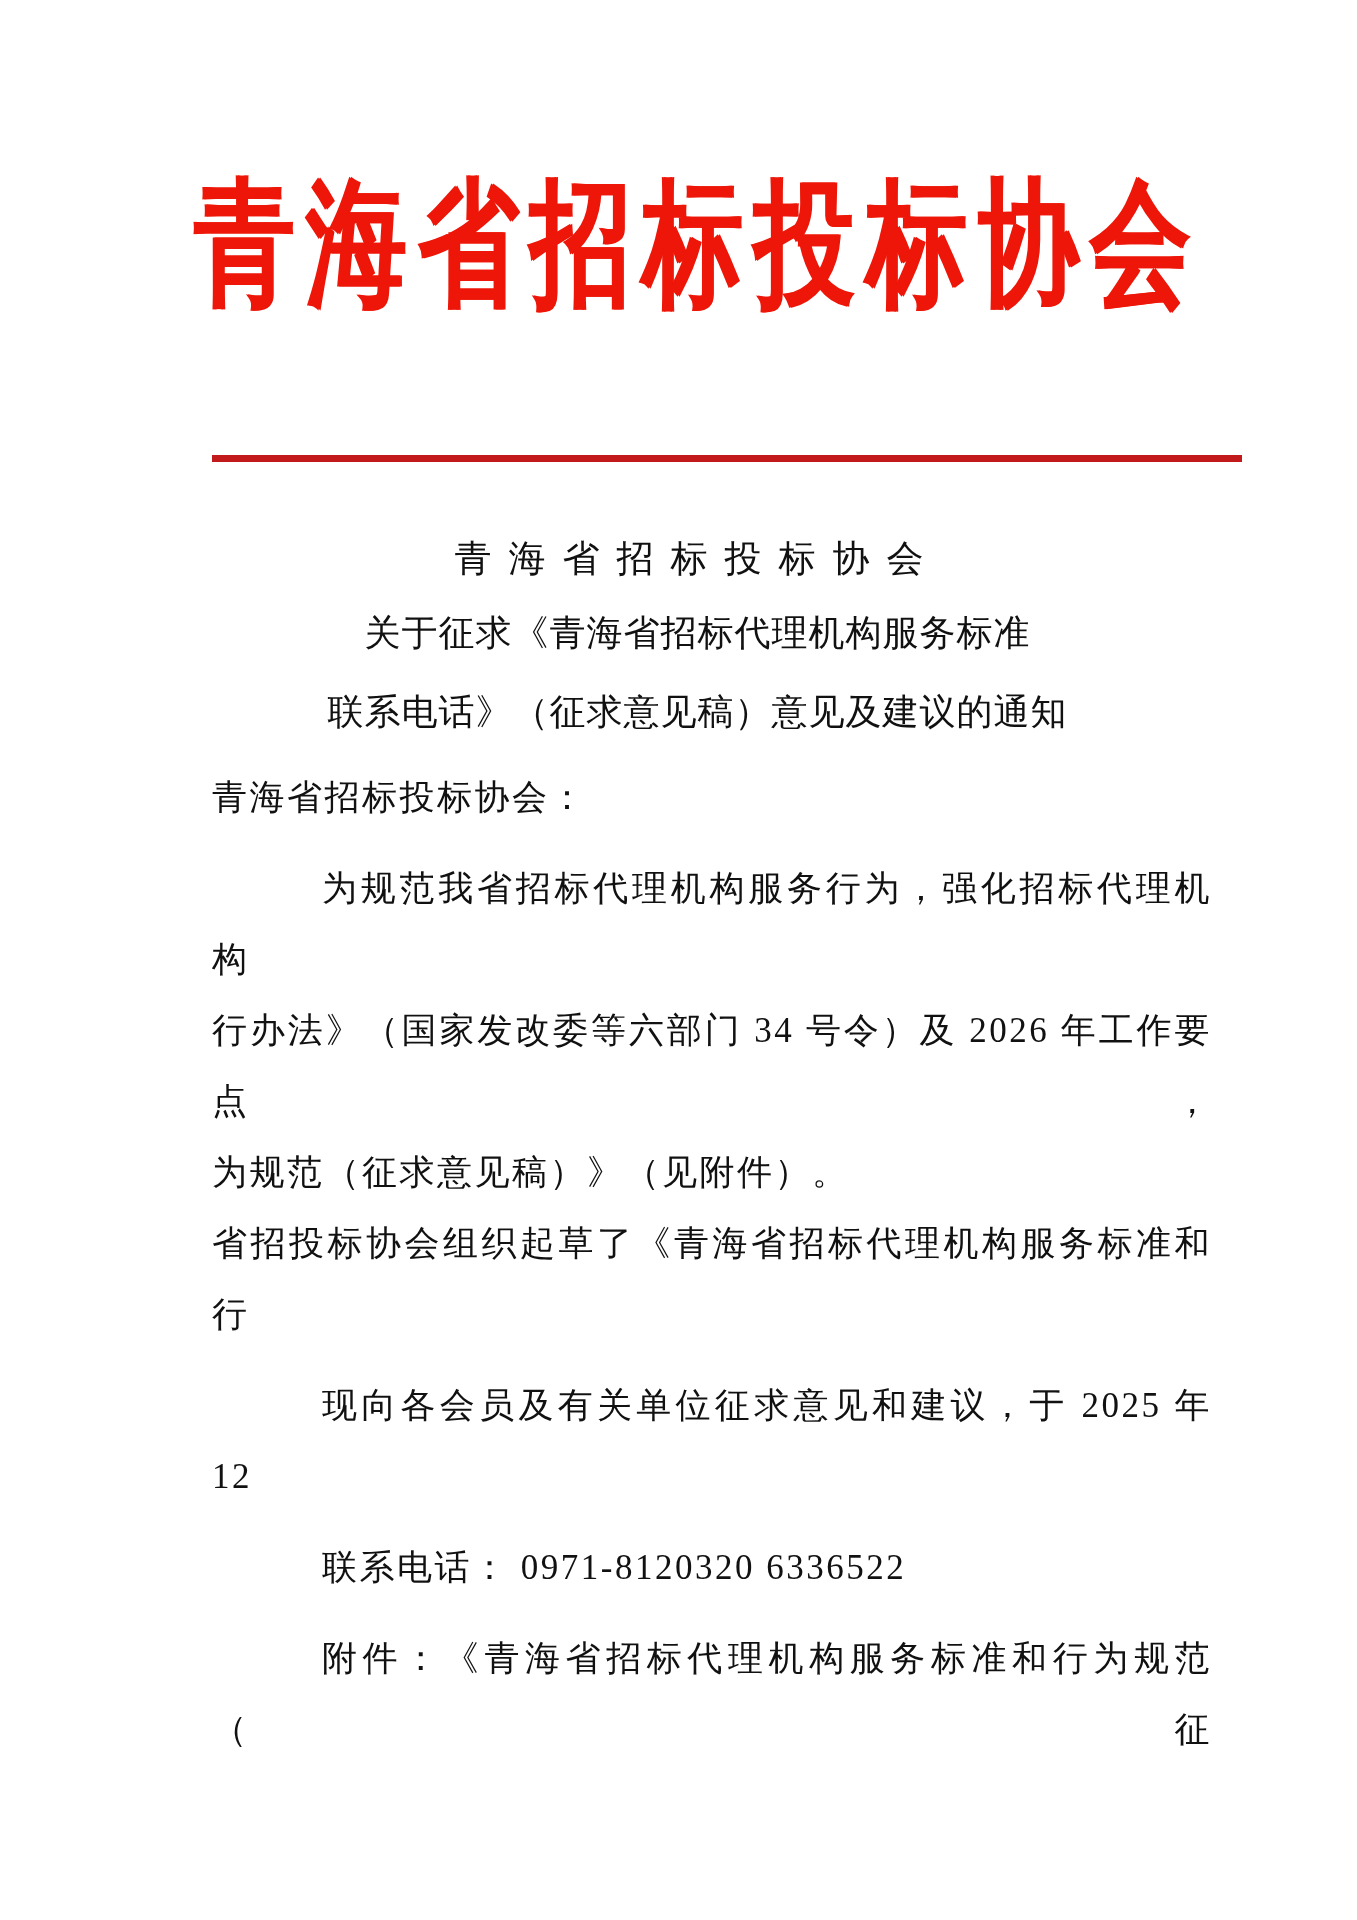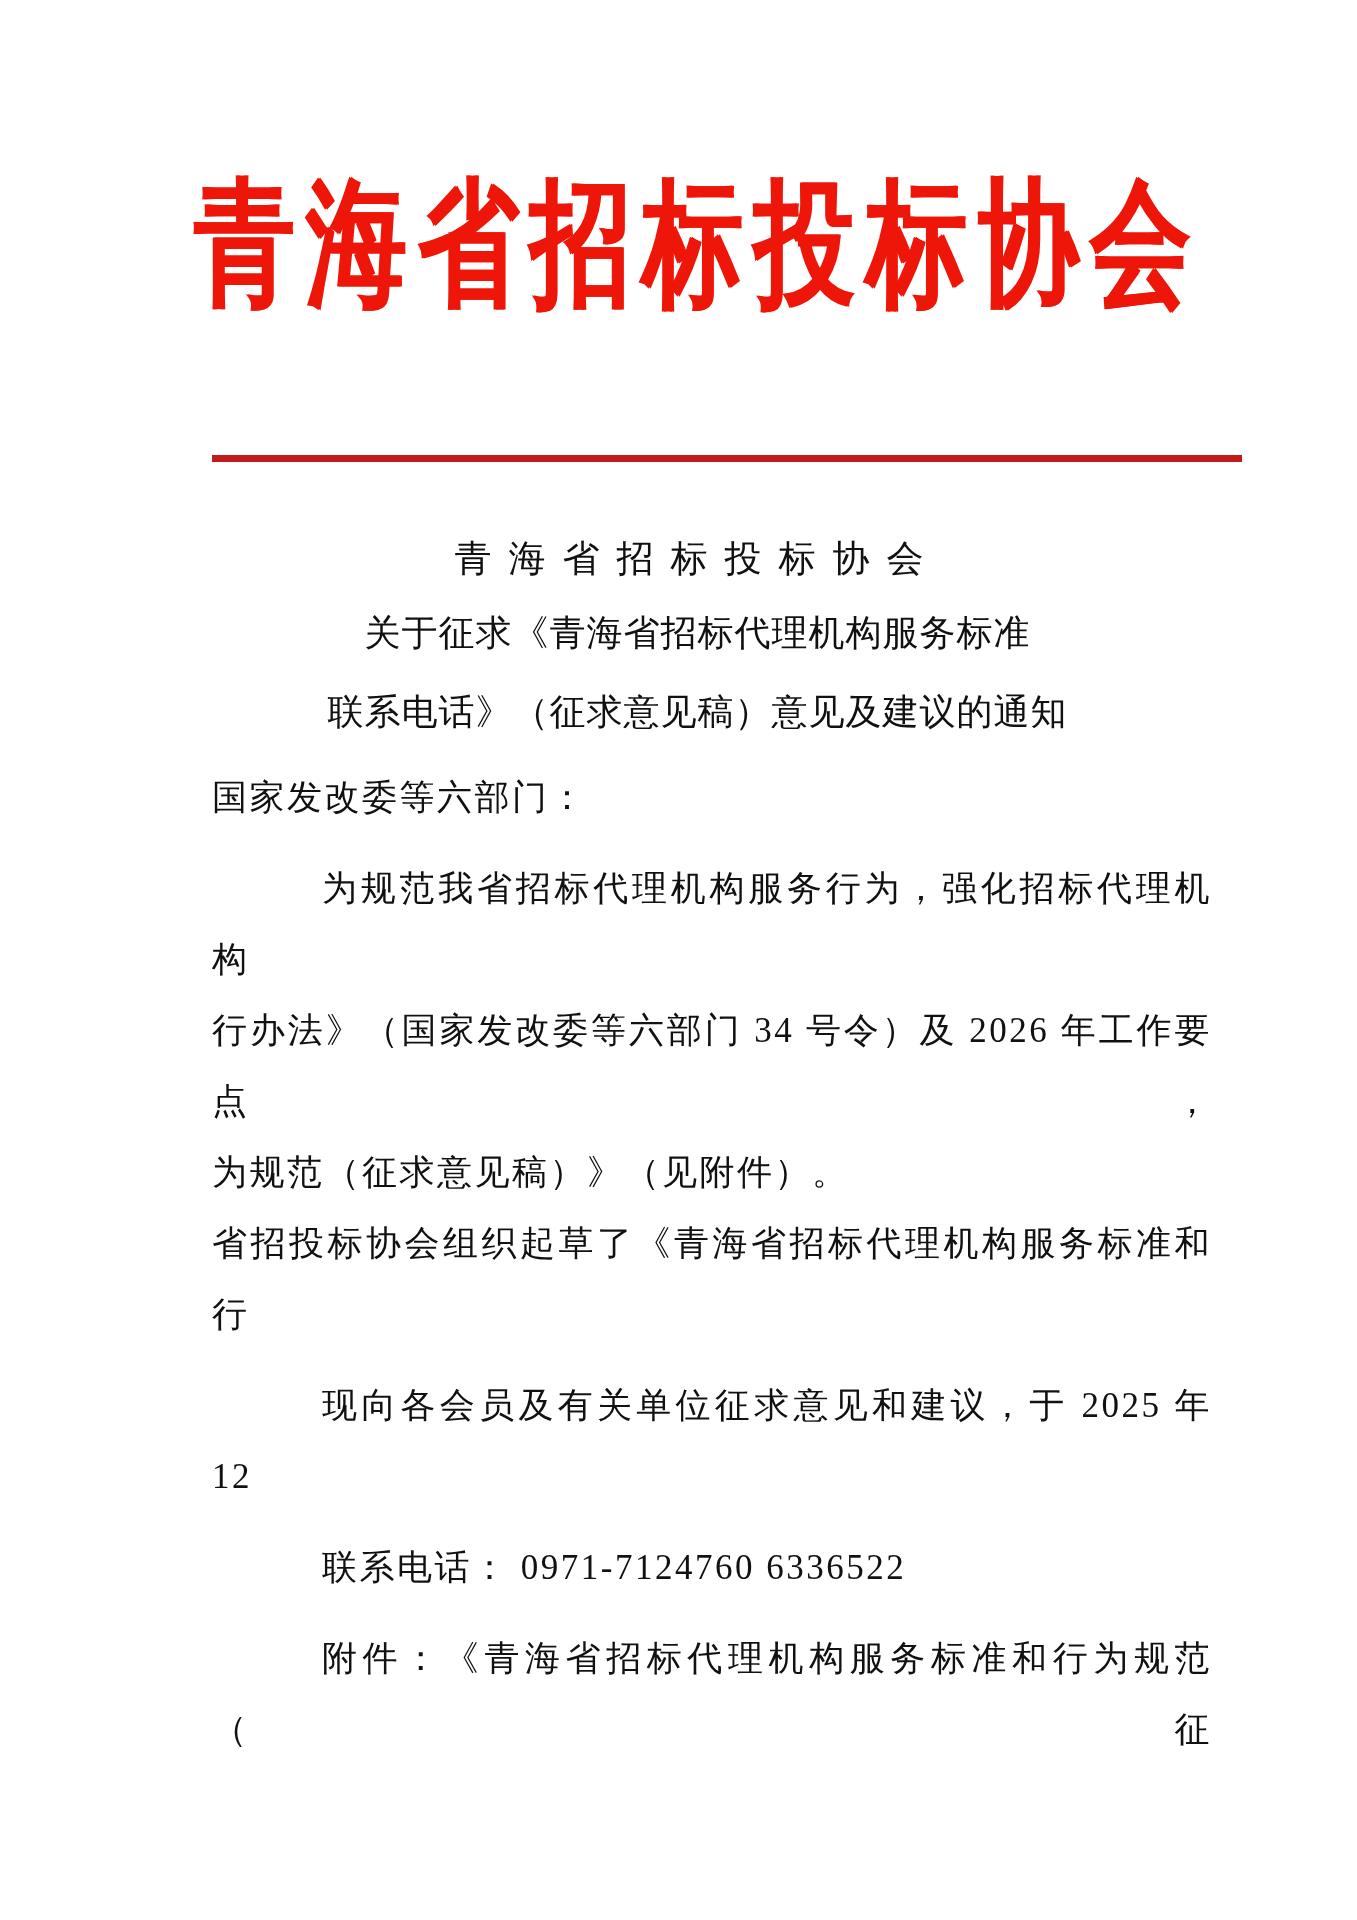--- a/index.html
+++ b/index.html
@@ -72,28 +72,28 @@
 
   <div class="org-heading">青海省招标投标协会</div>
 
   <div class="notice-title">
     <div class="nt-line">关于征求《青海省招标代理机构服务标准</div>
     <div class="nt-line">联系电话》（征求意见稿）意见及建议的通知</div>
   </div>
 
   <div class="bodytext">
 
-    <div class="line">国家发改委等六部门：</div>
+    <div class="line">青海省招标投标协会：</div>
 
     <div class="line indent fill pgap">为规范我省招标代理机构服务行为，强化招标代理机构</div>
     <div class="line fill">行办法》（国家发改委等六部门 34 号令）及 2026 年工作要点，</div>
     <div class="line">为规范（征求意见稿）》（见附件）。</div>
     <div class="line fill">省招投标协会组织起草了《青海省招标代理机构服务标准和行</div>
 
     <div class="line indent fill pgap">现向各会员及有关单位征求意见和建议，于 2025 年 12</div>
 
-    <div class="line indent pgap">联系电话： 0971-7124760 6336522</div>
+    <div class="line indent pgap">联系电话： 0971-8120320 6336522</div>
 
     <div class="line indent fill pgap">附件：《青海省招标代理机构服务标准和行为规范（征</div>
 
   </div>
 
 </div>
 
 </body></html>

